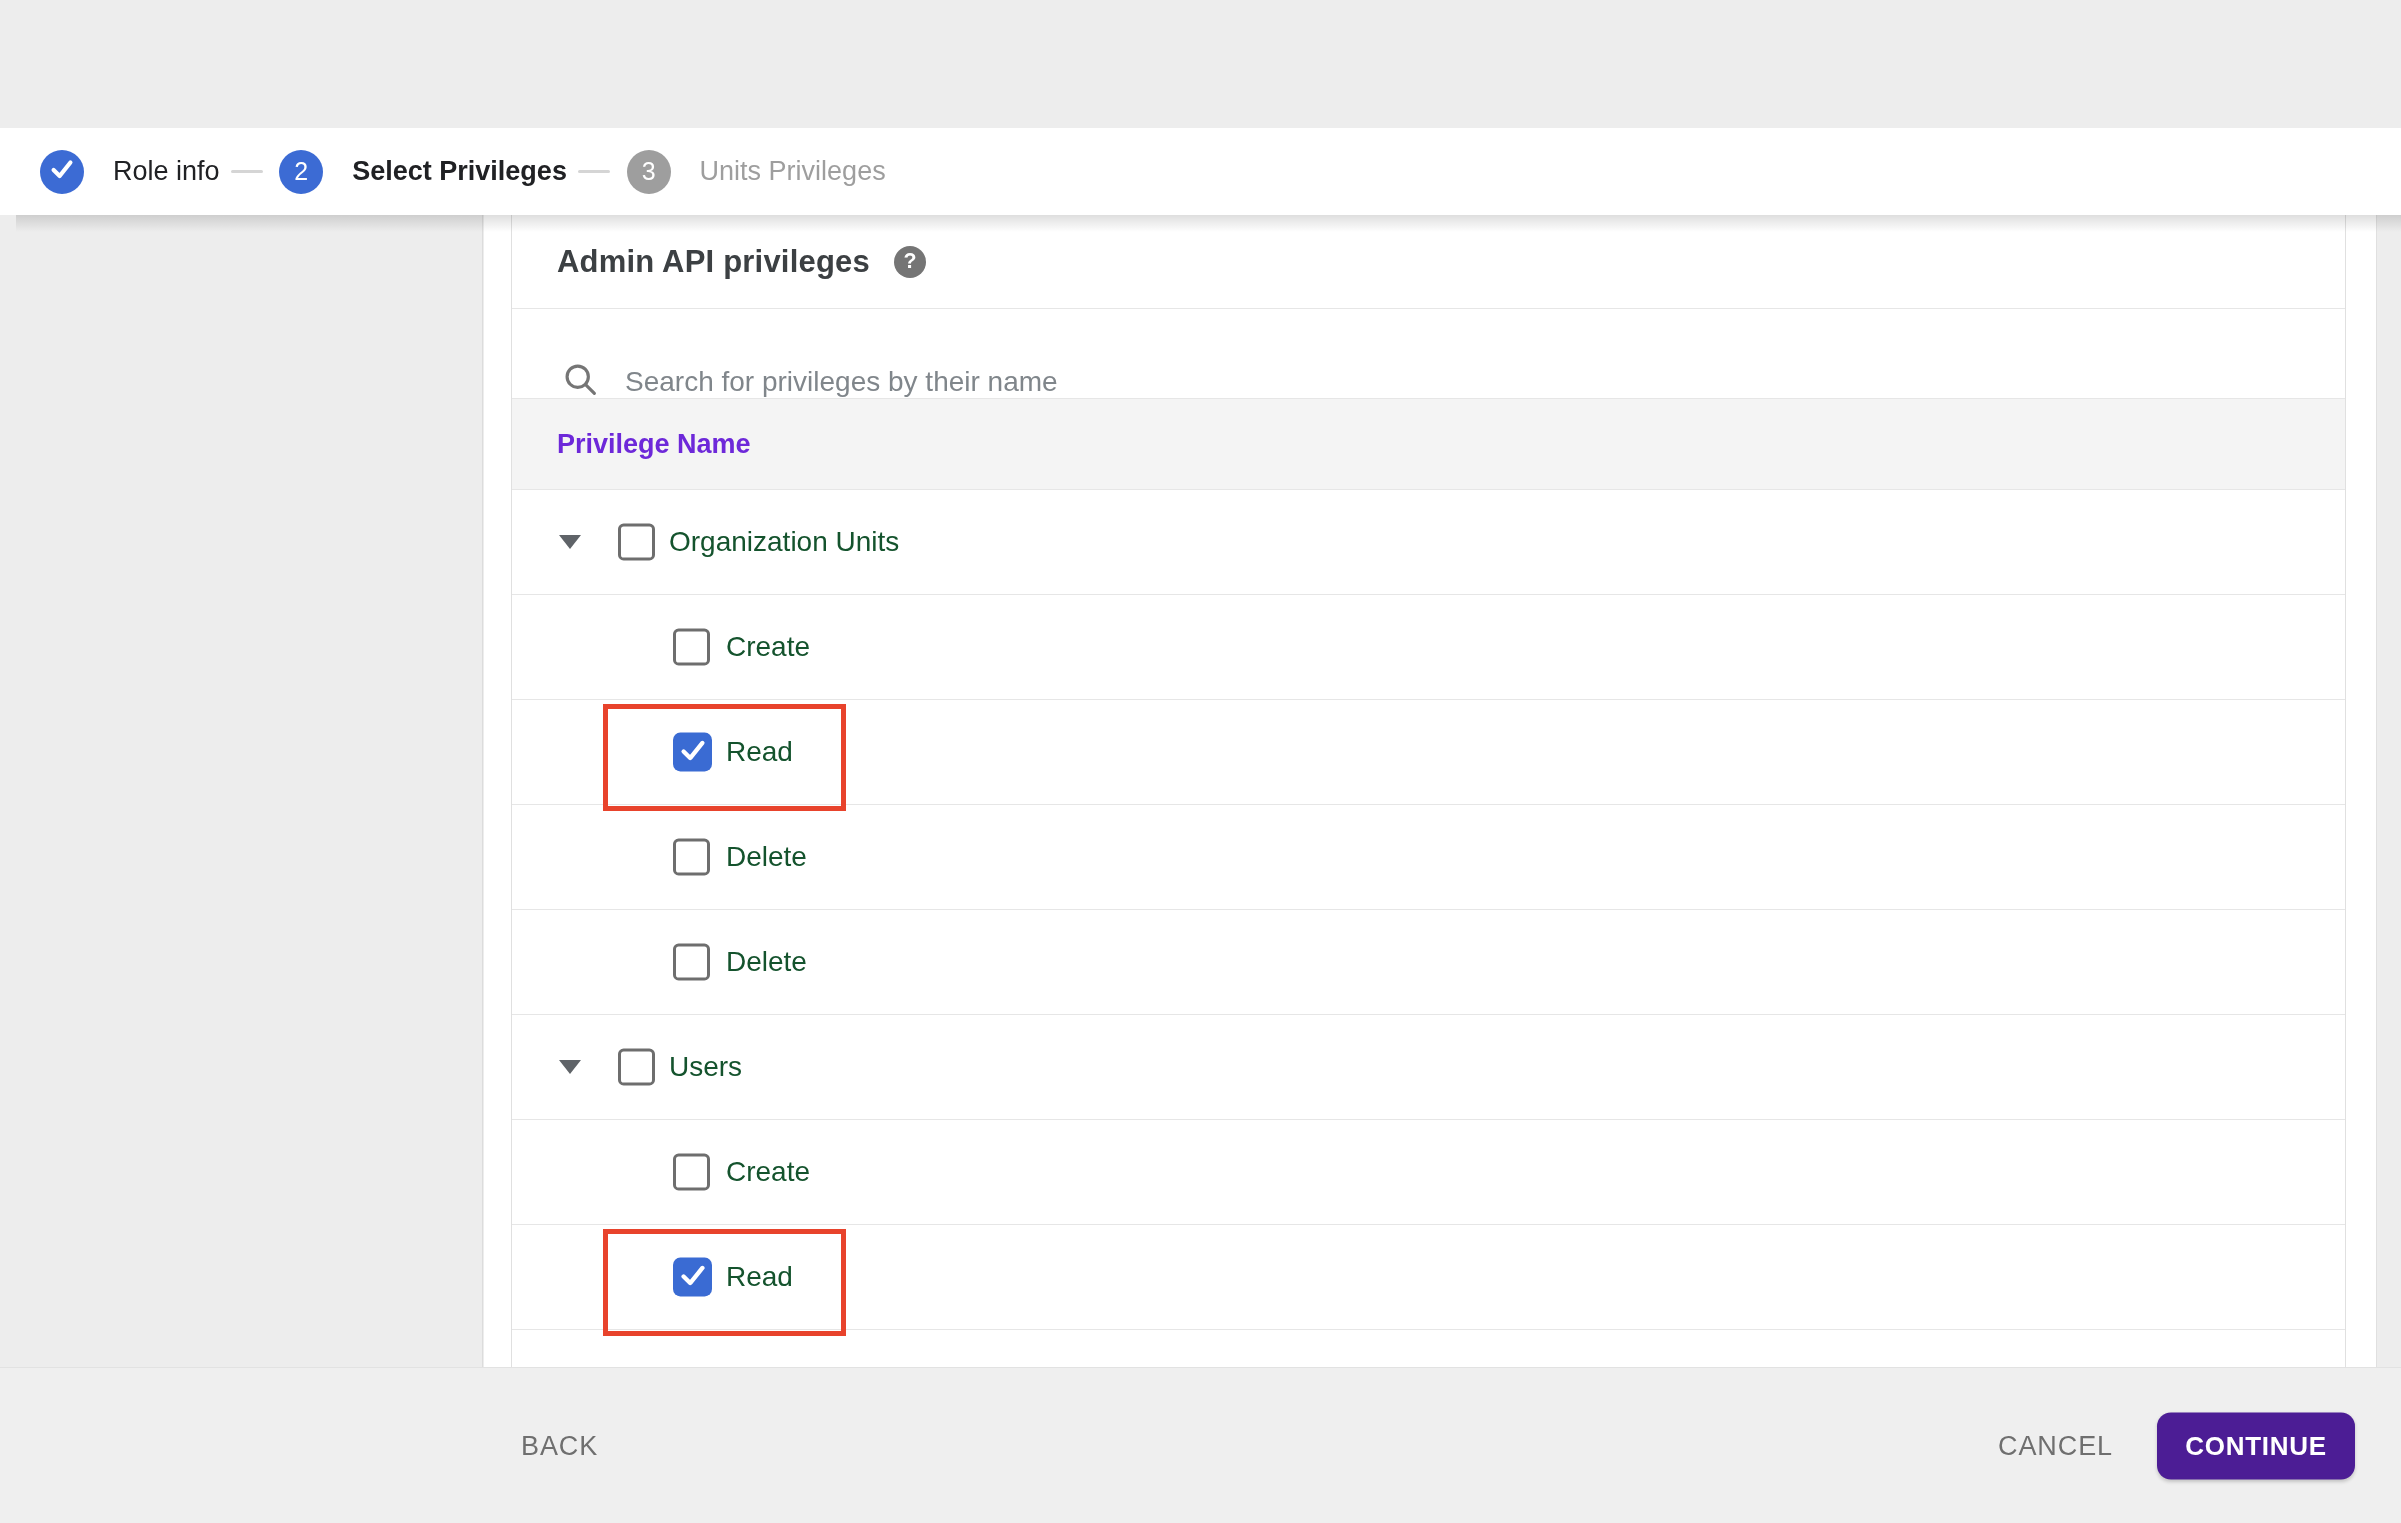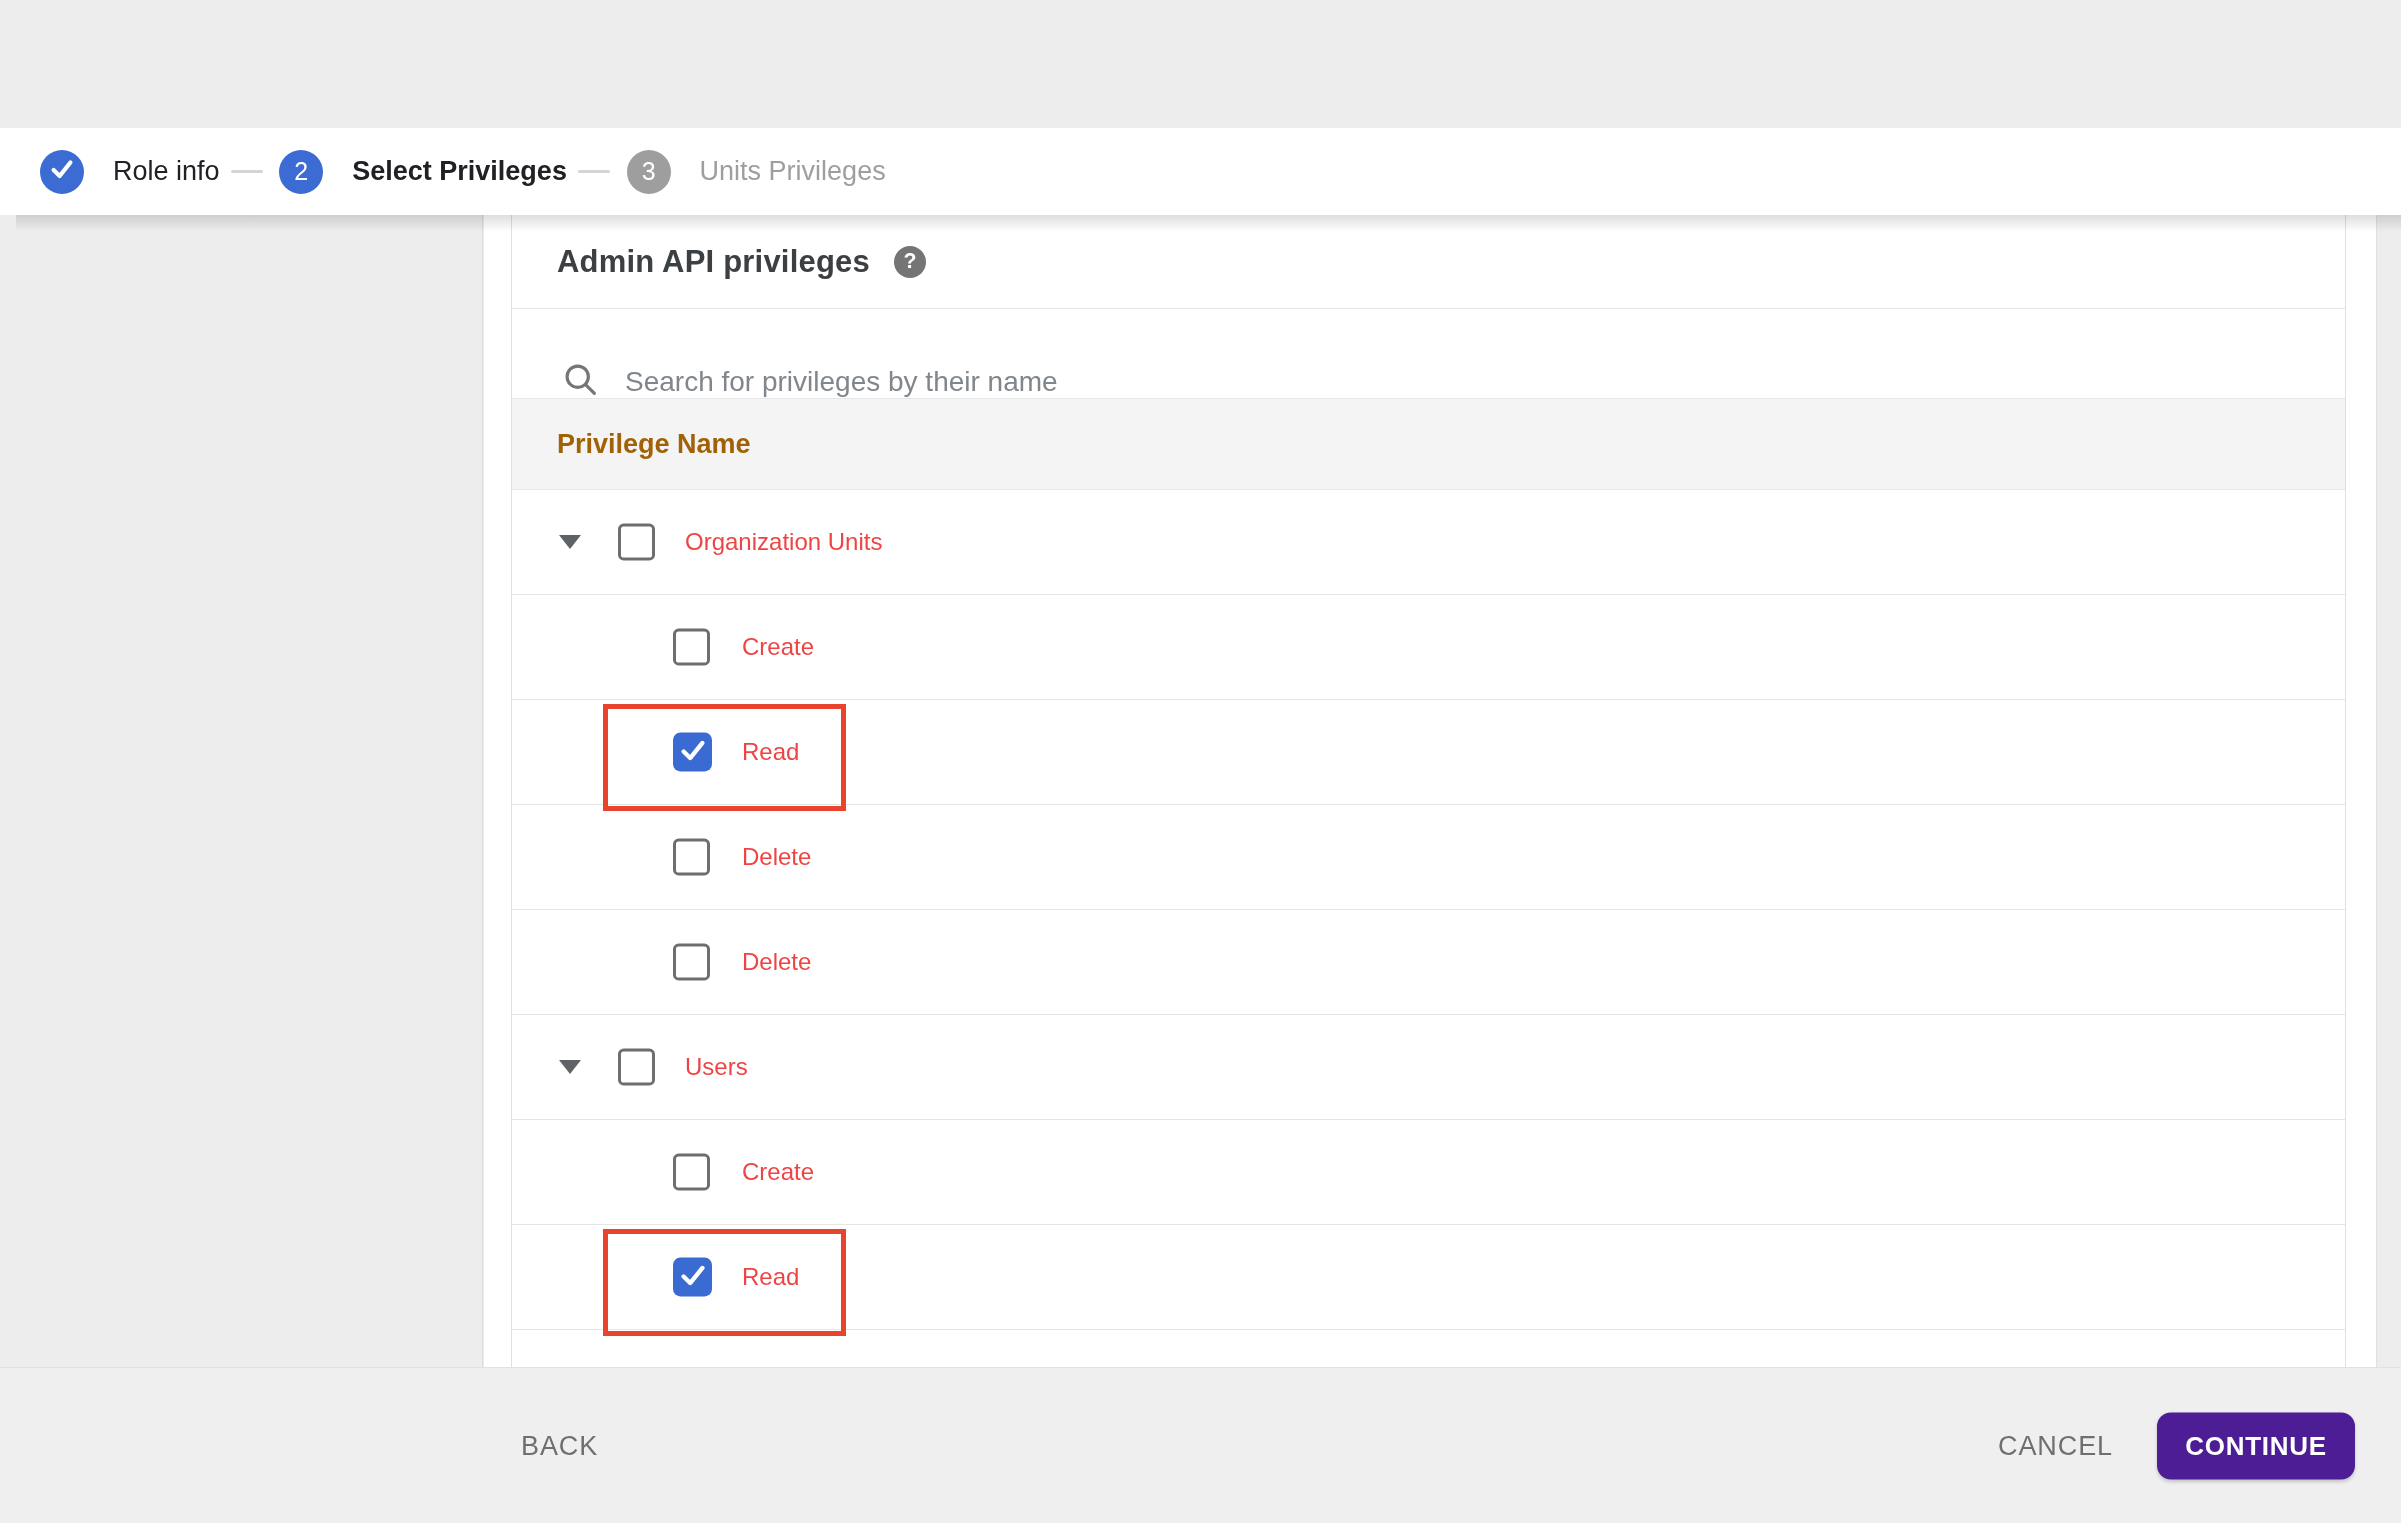--- a/index.html
+++ b/index.html
@@ -34,29 +34,29 @@
   .panel-title-row { height:94px; border-bottom:0.9px solid #E6E6E6; display:flex; align-items:center; padding-left:45px; }
   .panel-title { font-size:31px; font-weight:700; color:#3C4043; letter-spacing:0.2px; }
   .help-icon { width:32px; height:32px; border-radius:50%; background:#757575; color:#fff; font-size:21.3px; font-weight:700; display:flex; align-items:center; justify-content:center; margin-left:24px; cursor:pointer; }
 
   .search-row { height:90px; border-bottom:0.9px solid #E6E6E6; display:flex; align-items:flex-end; padding-left:50px; }
   .search-icon { width:37px; height:37px; flex:none; }
   .search-input { border:none; outline:none; margin-left:26px; font-size:28px; color:#3C4043; width:1392px; font-family:inherit; background:transparent; }
   .search-input::placeholder { color:#80868B; opacity:1; }
 
   .table-header { height:91px; background:#F4F4F4; border-bottom:0.9px solid #E6E6E6; display:flex; align-items:center; padding-left:45px; }
-  .table-header-label { font-size:27px; font-weight:700; color:#a16207; }
+  .table-header-label { font-size:27px; font-weight:700; color:#6d28d9; }
 
   .priv-row { position:relative; height:105px; border-bottom:0.9px solid #E6E6E6; display:flex; align-items:center; }
   .expand-arrow { position:absolute; left:47px; top:50%; transform:translateY(-50%); width:0; height:0; border-left:11px solid transparent; border-right:11px solid transparent; border-top:14px solid #5F6368; cursor:pointer; }
   .checkbox { position:absolute; top:50%; transform:translateY(-50%); width:37px; height:37px; border:3.7px solid #6E6E6E; border-radius:5.6px; background:#fff; cursor:pointer; }
   .checkbox.parent-cb { left:106px; }
   .checkbox.child-cb { left:161px; }
   .checkbox.checked { width:39px; height:39px; border:none; border-radius:7.4px; background:#3A6BD3; display:flex; align-items:center; justify-content:center; }
-  .row-label { position:absolute; top:50%; transform:translateY(-50%); font-size:24px; color:#ef4444;margin-left:16px; }
+  .row-label { position:absolute; top:50%; transform:translateY(-50%); font-size:28px; color:#14532d; }
   .row-label.parent-lb { left:157px; }
   .row-label.child-lb { left:214px; }
   .annotation-box { position:absolute; left:91px; top:3.7px; width:243px; height:107px; border:5.6px solid #E8432C; z-index:5; pointer-events:none; }
 
   
   .footer { position:absolute; left:0; top:1367px; width:2401px; height:157px; background:#EFEFEF; border-top:0.9px solid #E2E2E2; }
   .back-btn { position:absolute; left:521px; top:50%; transform:translateY(-50%); font-size:27px; font-weight:500; color:#6F6F6F; letter-spacing:0.9px; cursor:pointer; background:none; border:none; font-family:inherit; }
   .cancel-btn { position:absolute; right:288px; top:50%; transform:translateY(-50%); font-size:27px; font-weight:500; color:#6F6F6F; letter-spacing:0.9px; cursor:pointer; background:none; border:none; font-family:inherit; }
   .continue-btn { position:absolute; right:46px; top:50%; transform:translateY(-50%); width:198px; height:67px; background:#4c1d95; border:none; border-radius:14px; color:#FFFFFF; font-size:26px; font-weight:700; letter-spacing:0.7px; cursor:pointer; font-family:inherit; box-shadow:0 1.9px 3.7px rgba(0,0,0,0.18); }
 </style>

